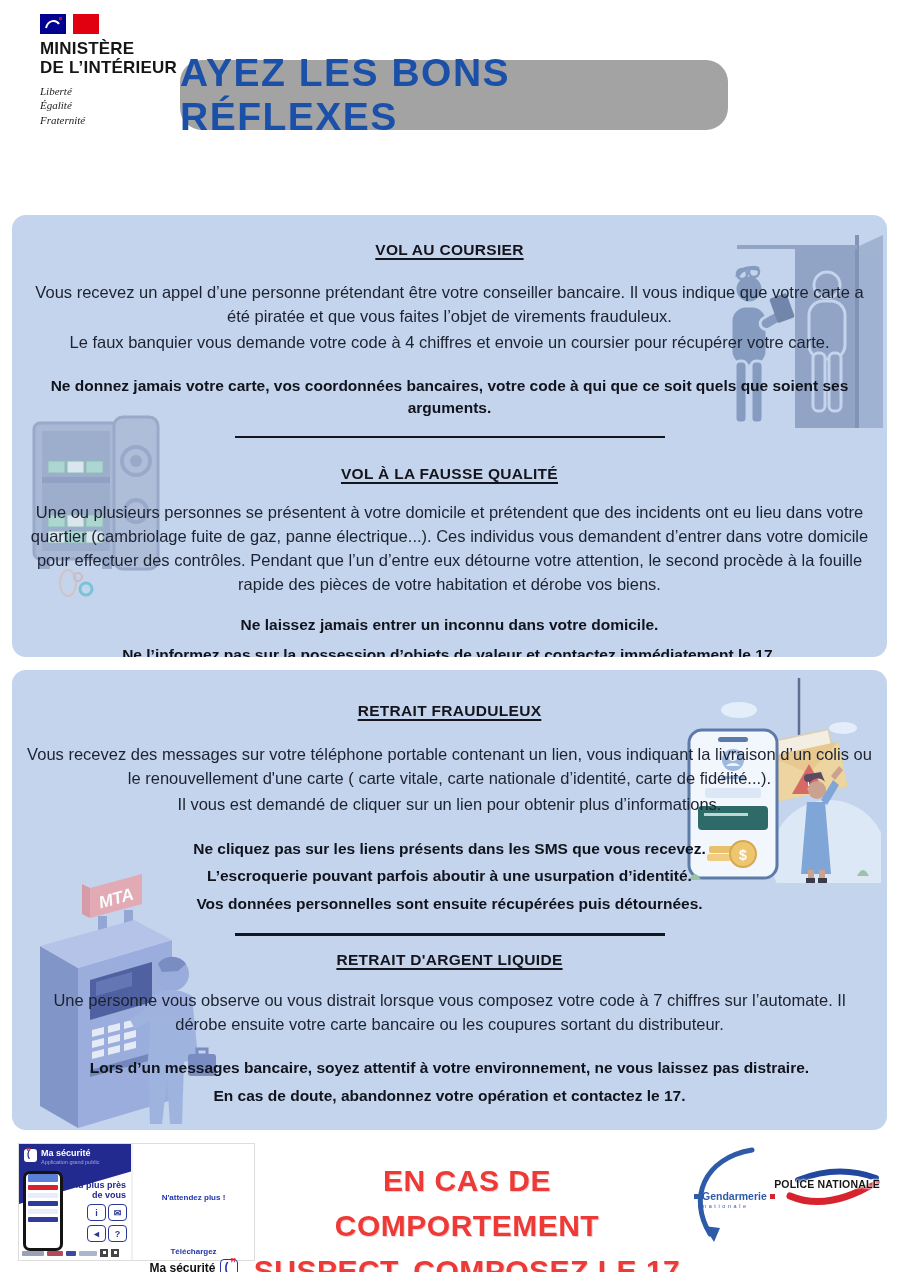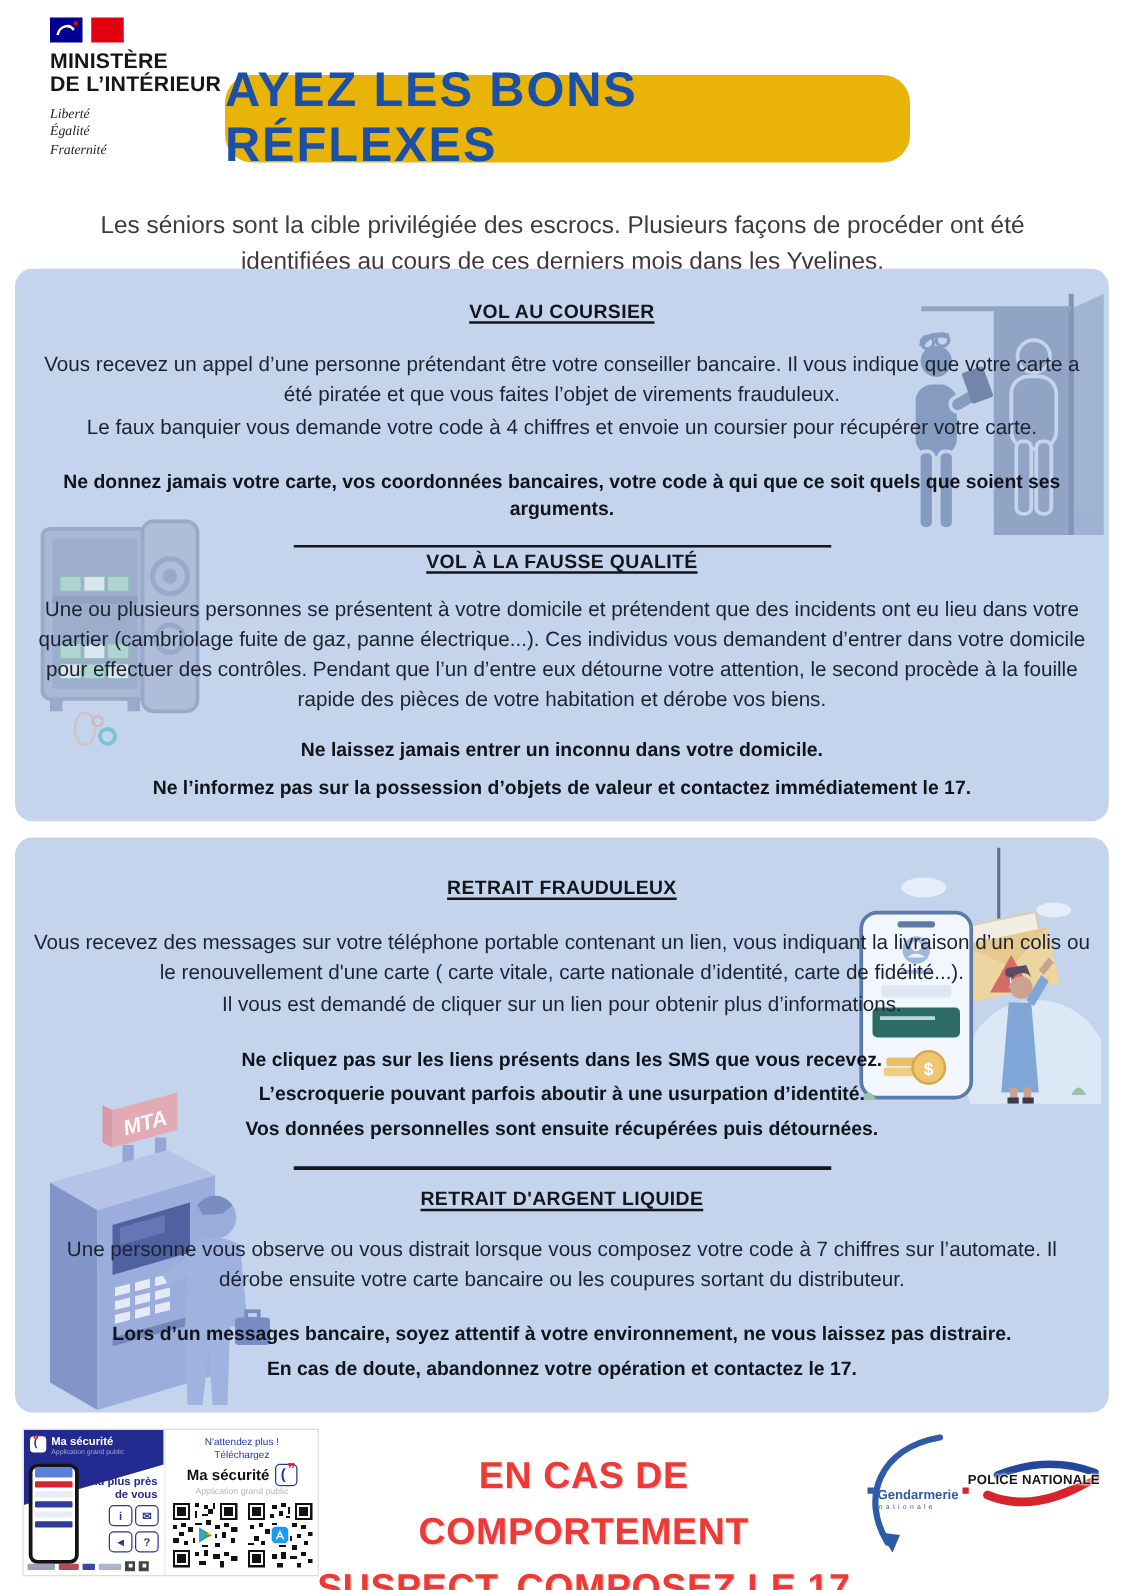--- a/index.html
+++ b/index.html
@@ -8,21 +8,21 @@
 
   
   .ministry{position:absolute;left:40px;top:14px;width:170px;}
   .flag{display:flex;gap:7px;margin-bottom:5px;}
   .flag-blue{width:26px;height:20px;background:#000091;position:relative;}
   .flag-blue svg{position:absolute;inset:0;}
   .flag-red{width:26px;height:20px;background:#e1000f;}
   .ministry-name{font-weight:bold;font-size:17px;line-height:1.12;color:#161616;letter-spacing:.2px;}
   .motto{margin-top:7px;font-family:"Liberation Serif",serif;font-style:italic;font-size:11px;line-height:1.3;color:#222;}
 
-  .title-banner{position:absolute;left:180px;top:60px;width:548px;height:70px;background:#eab308;
+  .title-banner{position:absolute;left:180px;top:60px;width:548px;height:70px;background:#a3a3a3;
         border-radius:22px;display:flex;align-items:center;justify-content:center;}
   .title-banner span{font-size:39px;font-weight:bold;color:#1b50a8;letter-spacing:1.5px;}
 
   .intro{position:absolute;top:146px;left:60px;width:780px;text-align:center;
          font-size:19.5px;line-height:1.5;color:#3b3b3f;}
 
   
   .box{position:absolute;left:12px;width:875px;background:#c3d4ec;border-radius:14px;overflow:hidden;}
   .box1{top:215px;height:442px;}
   .box2{top:670px;height:460px;}
@@ -60,40 +60,40 @@
   .msc-tagline{position:absolute;right:5px;top:36px;text-align:right;font-size:9px;font-weight:bold;color:#222a8c;line-height:1.15;}
   .msc-tiles{position:absolute;right:6px;top:60px;display:grid;grid-template-columns:17px 17px;gap:4px;}
   .msc-tile{width:17px;height:15px;background:#fff;border:1px solid #2b3895;border-radius:4px;
             font-size:9px;color:#2b3895;font-weight:bold;display:flex;align-items:center;justify-content:center;}
   .msc-bottomrow{position:absolute;left:3px;bottom:3px;display:flex;gap:3px;align-items:center;}
   .msc-blob{height:5px;border-radius:1px;background:#9aa0b8;}
   .msc-qr-mini{width:8px;height:8px;background:#444;}
   .msc-qr-mini::after{content:"";display:block;width:3px;height:3px;background:#fff;margin:2px auto;}
 
   .msc-right{flex:1;background:#fff;margin-left:2px;text-align:center;padding-top:5px;}
-  .msc-cta{font-size:8px;font-weight:normal;color:#2136a8;line-height:1.25;}
+  .msc-cta{font-size:8px;font-weight:bold;color:#2136a8;line-height:1.25;margin-top:44px;}
   .msc-app-row{display:flex;align-items:center;justify-content:center;gap:4px;margin-top:2px;}
   .msc-app-name{font-size:12px;font-weight:bold;color:#111;}
   .msc-icon-lg{width:16px;height:16px;border:1.5px solid #2136a8;border-radius:4px;position:relative;background:#fff;}
   .msc-icon-lg::before{content:"(";position:absolute;left:4px;top:0;font-size:12px;font-weight:bold;color:#2136a8;}
   .msc-icon-lg::after{content:"❞";position:absolute;right:0px;top:-4px;font-size:12px;color:#d6232e;}
   .msc-app-sub{font-size:7px;color:#b7b7b7;margin-top:1px;}
   .msc-qrs{display:flex;justify-content:center;gap:8px;margin-top:5px;}
   .qr{position:relative;width:52px;height:52px;}
   .qr svg{width:100%;height:100%;}
   .qr-center{position:absolute;left:50%;top:50%;transform:translate(-50%,-50%);width:16px;height:16px;background:#fff;
              display:flex;align-items:center;justify-content:center;}
 
   .alert{position:absolute;left:252px;top:1158px;width:430px;text-align:center;
          font-size:30px;font-weight:bold;color:#ee3a36;line-height:1.5;letter-spacing:.5px;
          text-shadow:1px 1px 0 rgba(180,60,60,.25);}
 
   .gendarmerie{position:absolute;left:680px;top:1146px;width:102px;height:102px;}
   .gend-text{position:absolute;left:14px;top:44px;width:86px;}
-  .gend-row{display:flex;gap:3px;}
+  .gend-row{display:flex;align-items:center;gap:3px;}
   .sq{width:5px;height:5px;flex:none;}
   .sq.blue{background:#2e5ba8;} .sq.red{background:#d6232e;}
   .gend-name{font-size:10.5px;font-weight:bold;color:#2e5ba8;}
   .gend-sub{font-size:5.5px;letter-spacing:2.6px;color:#2e5ba8;margin-top:1px;padding-left:9px;}
 
   .police{position:absolute;left:764px;top:1166px;width:126px;height:46px;}
   .police svg{position:absolute;inset:0;}
   .police-text{position:absolute;left:0;top:12px;width:100%;text-align:center;font-size:10.5px;font-weight:bold;
                color:#161616;letter-spacing:.2px;text-shadow:0 0 2px #fff,0 0 2px #fff,0 0 3px #fff;}
 </style>
@@ -120,21 +120,20 @@
       <span>Liberté</span><br>
       <span>Égalité</span><br>
       <span>Fraternité</span>
     </div>
   </div>
 
   <div class="title-banner">
     <span>AYEZ LES BONS RÉFLEXES</span>
   </div>
 
-  <p class="intro">Les séniors sont la cible privilégiée des escrocs. Plusieurs façons de procéder ont été identifiées au cours de ces derniers mois dans les Yvelines.</p>
 
   <section class="box box1">
 
     <svg class="illus" style="right:0;top:18px;width:190px;height:195px;opacity:.95" viewBox="0 0 190 195">
       <rect x="98" y="14" width="62" height="181" fill="#8fa2c4"></rect>
       <polygon points="160,14 186,2 186,195 160,195" fill="#9fb1d0"></polygon>
       <rect x="158" y="2" width="4" height="193" fill="#7e91b6"></rect>
       <rect x="40" y="12" width="120" height="4" fill="#8fa2c4"></rect>
       <g fill="#8fa2c4" stroke="#c3d4ec" stroke-width="3">
         <circle cx="130" cy="52" r="13"></circle>
@@ -183,21 +182,21 @@
 
     <div class="box-content">
       <div class="b-pad" style="height:26px"></div>
       <div class="section-heading">
         <span>VOL AU COURSIER</span>
       </div>
       <p class="body-text w94" style="margin-top:22px">Vous recevez un appel d’une personne prétendant être votre conseiller bancaire. Il vous indique que votre carte a été piratée et que vous faites l’objet de virements frauduleux.</p>
       <p class="body-text w96" style="margin-top:2px">Le faux banquier vous demande votre code à 4 chiffres et envoie un coursier pour récupérer votre carte.</p>
       <p class="warning w90" style="margin-top:20px">Ne donnez jamais votre carte, vos coordonnées bancaires, votre code à qui que ce soit quels que soient ses arguments.</p>
       <div class="divider" style="margin-top:16px"></div>
-      <div class="section-heading" style="margin-top:3px">
+      <div class="section-heading" style="margin-top:27px">
         <span>VOL À LA FAUSSE QUALITÉ</span>
       </div>
       <p class="body-text w96" style="margin-top:18px">Une ou plusieurs personnes se présentent à votre domicile et prétendent que des incidents ont eu lieu dans votre quartier (cambriolage fuite de gaz, panne électrique...). Ces individus vous demandent d’entrer dans votre domicile pour effectuer des contrôles. Pendant que l’un d’entre eux détourne votre attention, le second procède à la fouille rapide des pièces de votre habitation et dérobe vos biens.</p>
       <p class="warning w90" style="margin-top:17px">Ne laissez jamais entrer un inconnu dans votre domicile.</p>
       <p class="warning w90" style="margin-top:8px">Ne l’informez pas sur la possession d’objets de valeur et contactez immédiatement le 17.</p>
     </div>
   </section>
 
   <section class="box box2">
 

